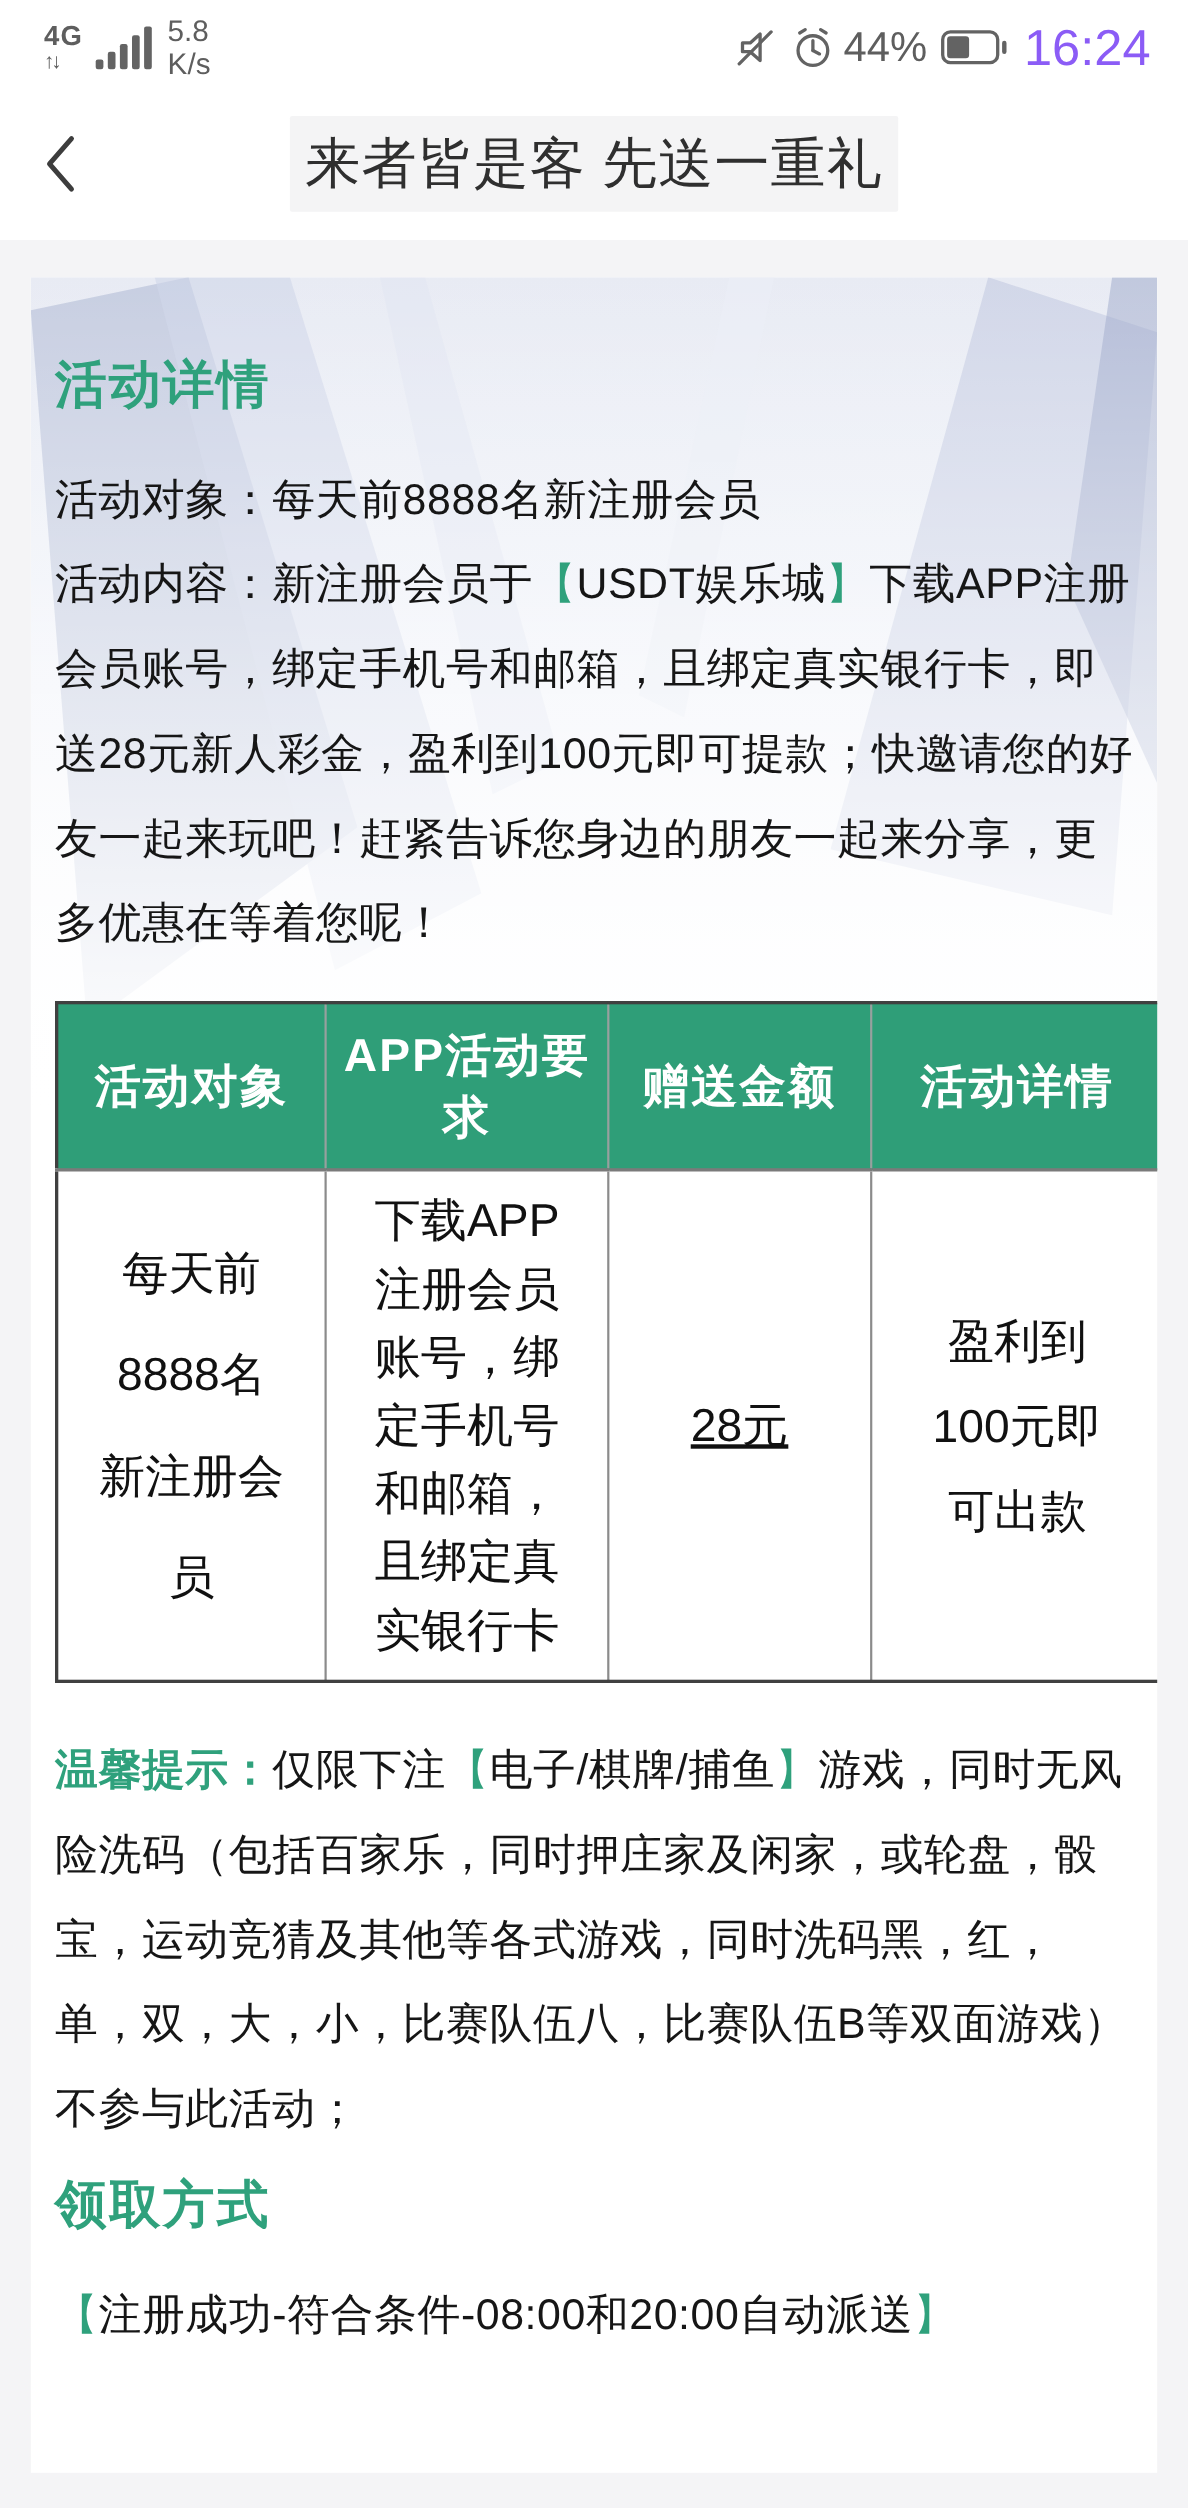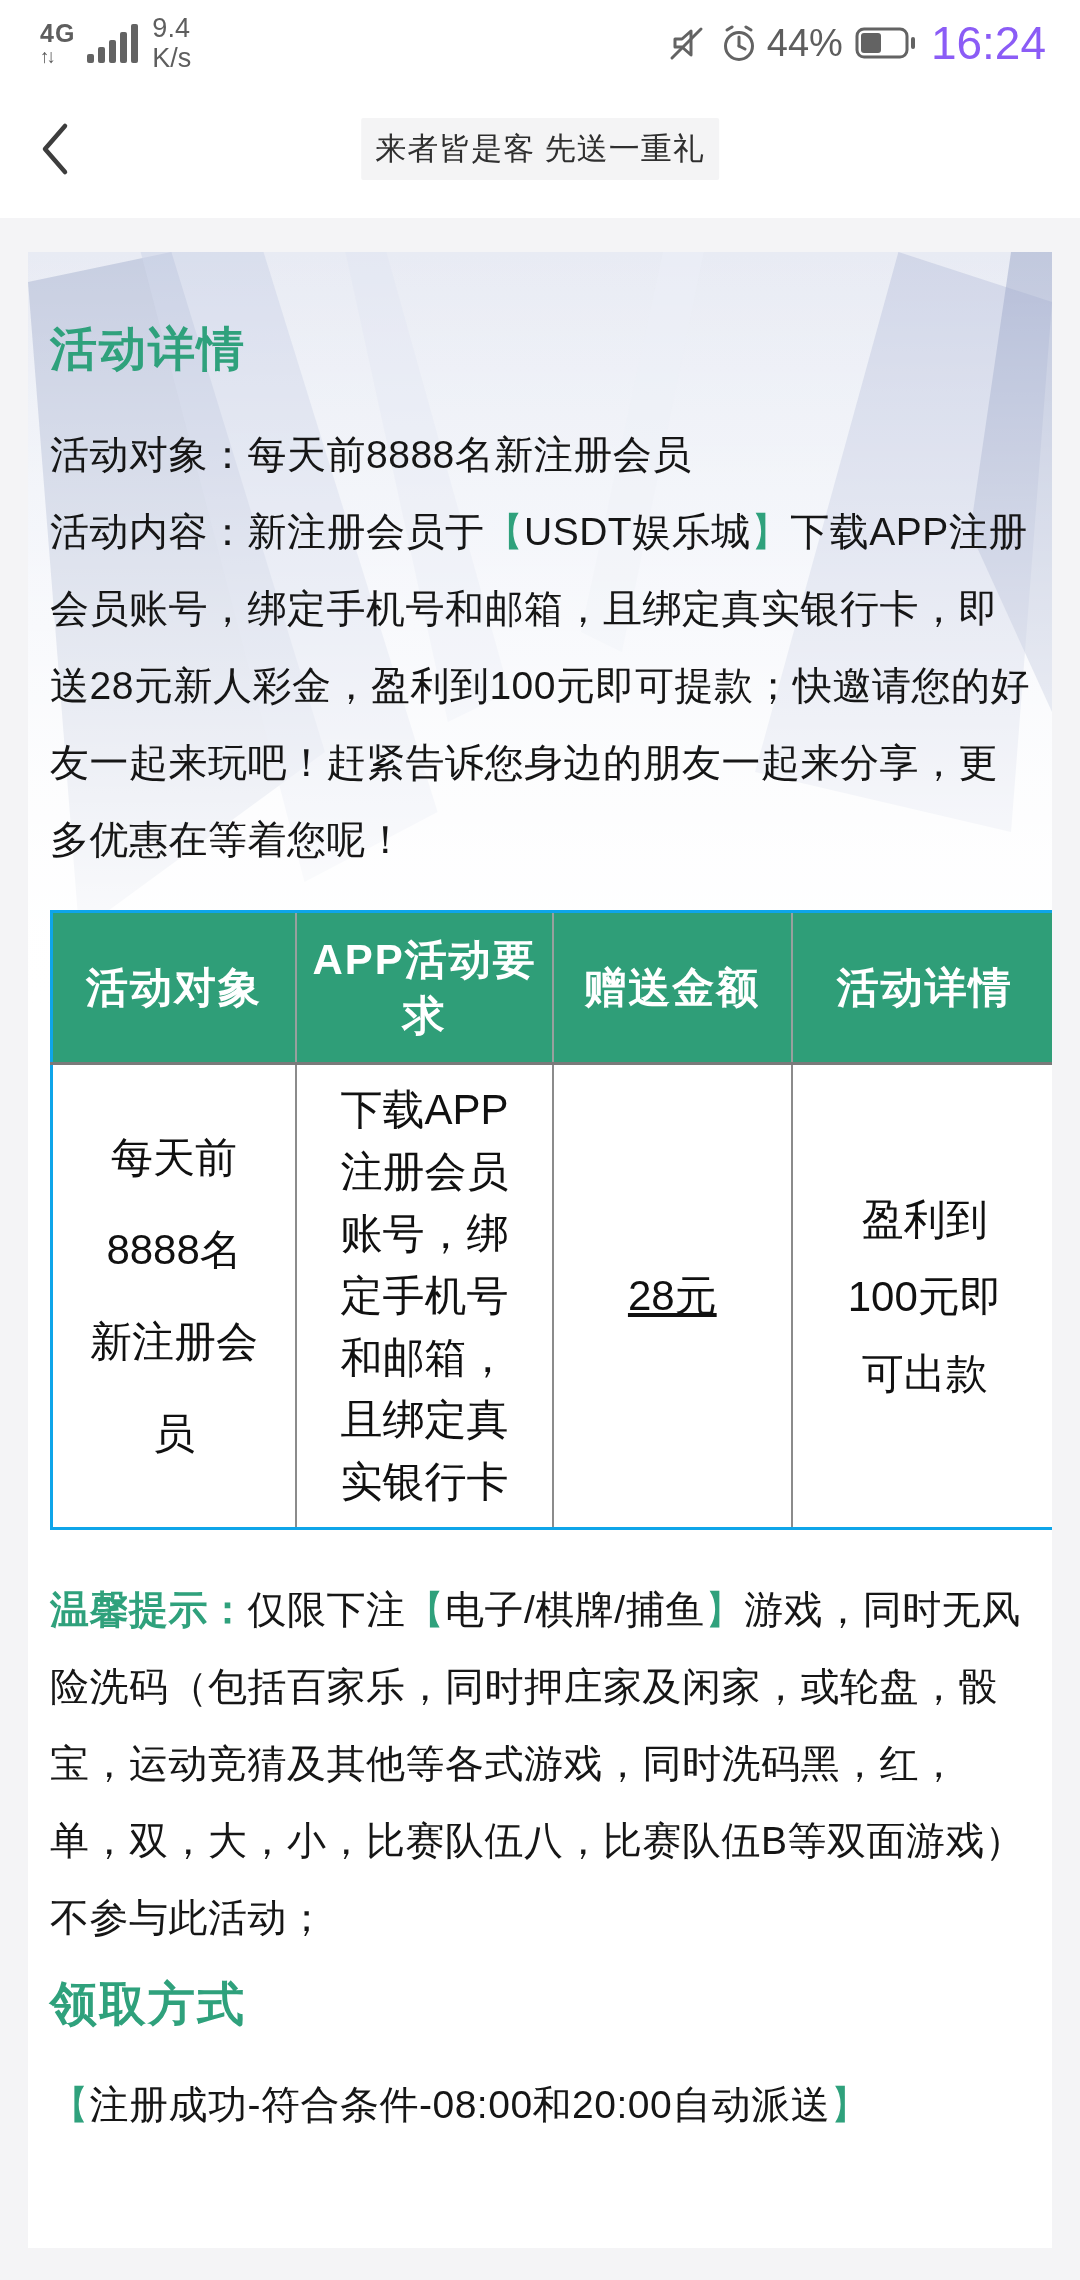--- a/index.html
+++ b/index.html
@@ -36,21 +36,21 @@
 
   
   .nav-bar {
     height:138px; flex:0 0 138px;
     position:relative; background:#fff;
     display:flex; align-items:center;
   }
   .back-btn { position:absolute; left:38px; top:50%; transform:translateY(-50%); width:40px; height:60px; display:flex; align-items:center; cursor:pointer; }
   .nav-title {
     position:absolute; left:50%; top:50%; transform:translate(-50%,-50%);
-    font-size:31px; color:#2f2f2f; letter-spacing:1px; white-space:nowrap;
+    font-size:50px; color:#2f2f2f; letter-spacing:1px; white-space:nowrap;
     background:#f4f4f5; padding:10px 14px; border-radius:2px;
   }
 
   
   .page { flex:1 1 auto; background:#f4f4f6; padding-top:34px; }
   .card {
     width:1024px; height:1996px; margin:0 auto;
     background:#ffffff; position:relative; overflow:hidden;
   }
   .card-bg { position:absolute; top:0; left:0; width:1024px; height:1000px;
@@ -74,21 +74,21 @@
   .body-text { font-size:39px; line-height:77px; color:#161616; letter-spacing:0.5px; }
   .p-target { margin-top:40px; }
   .p-content { margin-top:0; }
   .green { color:#2fa17c; }
   .bold { font-weight:700; }
 
   
   table.promo {
     width:1010px; margin:32px auto 0 auto;
     border-collapse:collapse; table-layout:fixed;
-    border:3px solid #0ea5e9;
+    border:3px solid #404040;
   }
   .cw1{width:24.3%}.cw2{width:25.5%}.cw3{width:23.7%}.cw4{width:26.5%}
   table.promo th {
     background:#2f9e78; color:#ffffff;
     font-size:42px; font-weight:700; letter-spacing:2px; line-height:56px;
     height:152px; padding:0 10px; text-align:center; vertical-align:middle;
     border-left:2px solid #98a09e; border-bottom:3px solid #7a7a7a;
   }
   table.promo th:first-child { border-left:none; }
   table.promo td {
@@ -120,21 +120,21 @@
         <span class="net-arrows">↑↓</span>
       </div>
       <div class="signal-bars">
         <i class="sb-b1"></i>
           <i class="sb-b2"></i>
           <i class="sb-b3"></i>
           <i class="sb-b4"></i>
           <i class="sb-b5"></i>
       </div>
       <div class="speed">
-        <div>9.4</div>
+        <div>5.8</div>
         <div>K/s</div>
       </div>
     </div>
     <div class="sb-right">
       <svg class="icn" width="42" height="42" viewBox="0 0 42 42">
         <path class="st" d="M10 17 h7 l9 -8 v24 l-9 -8 h-7 z" stroke-width="3.5"></path>
         <line class="st" x1="7" y1="36" x2="36" y2="7" stroke-width="3.5"></line>
       </svg>
       <svg class="icn" width="44" height="42" viewBox="0 0 44 42" style="margin-left:10px;">
         <circle class="st" cx="22" cy="24" r="13.5" stroke-width="3.5"></circle>

